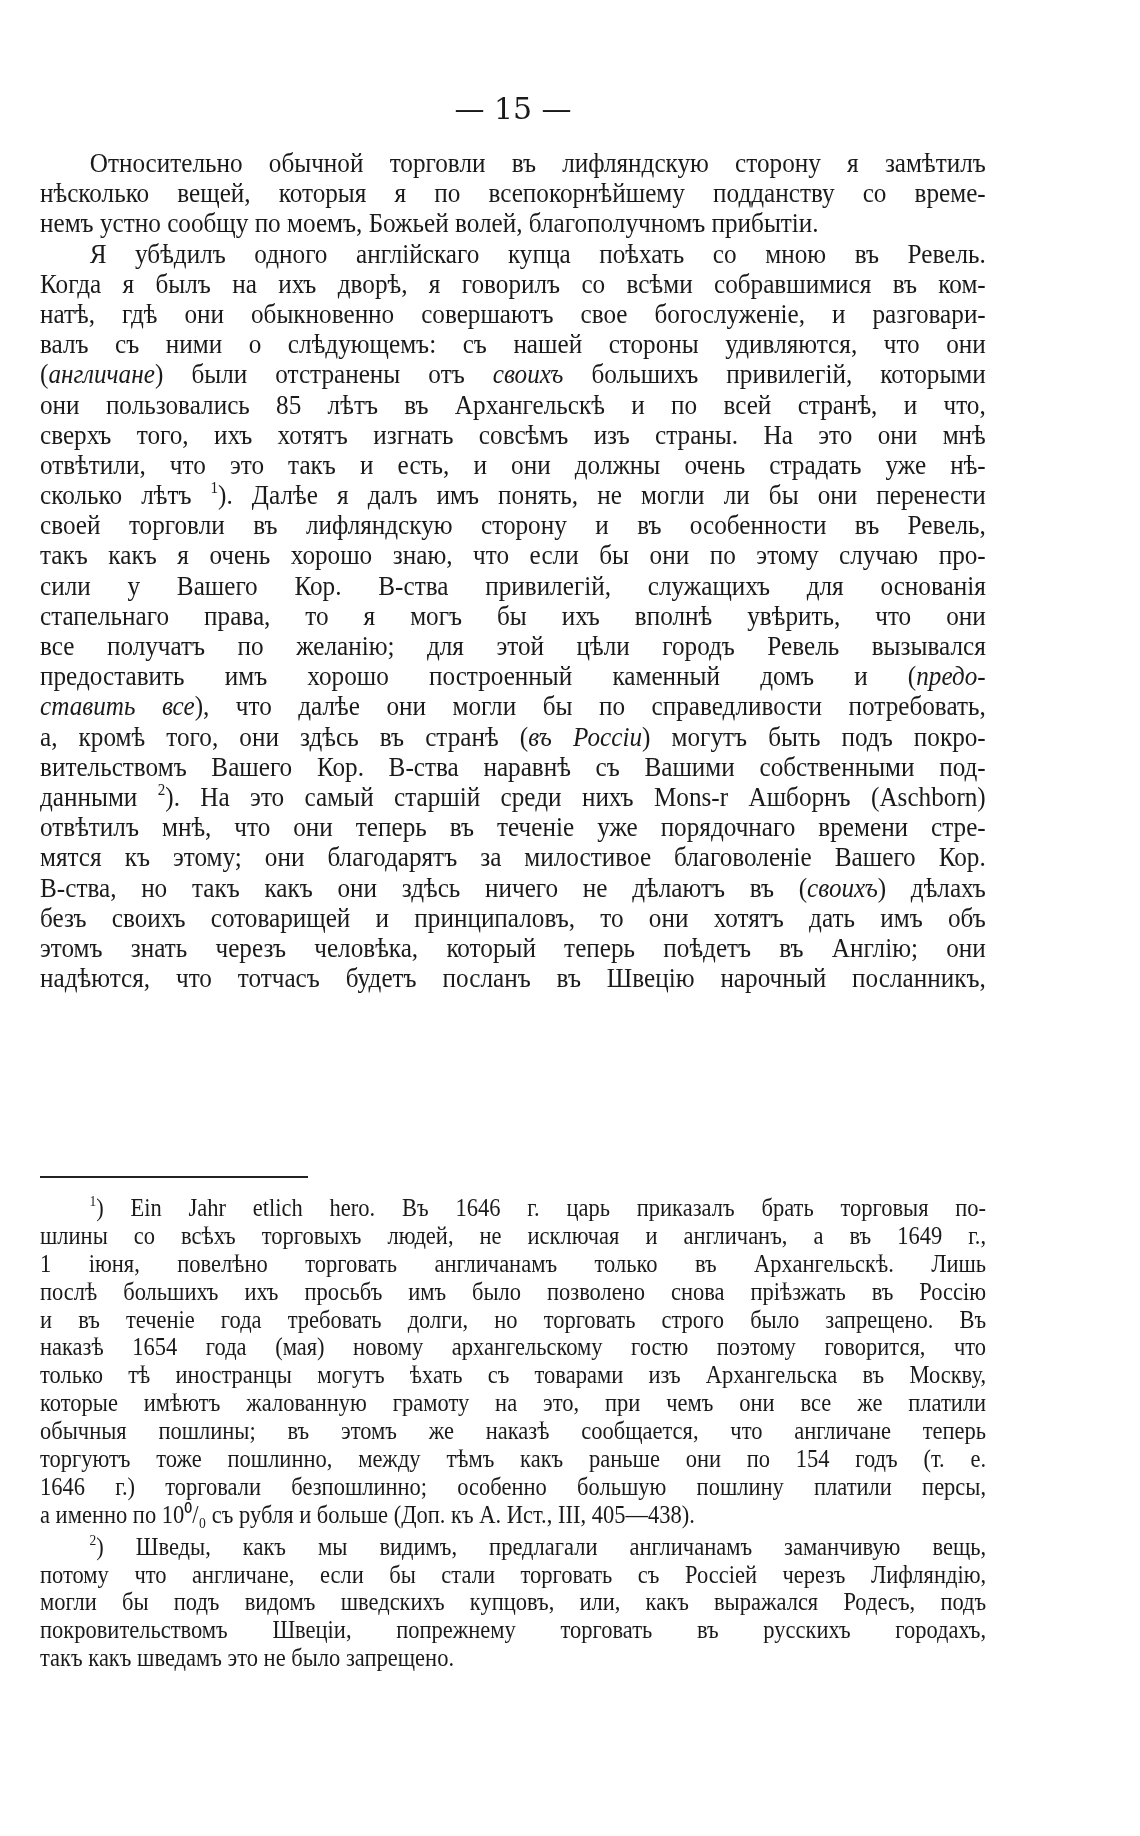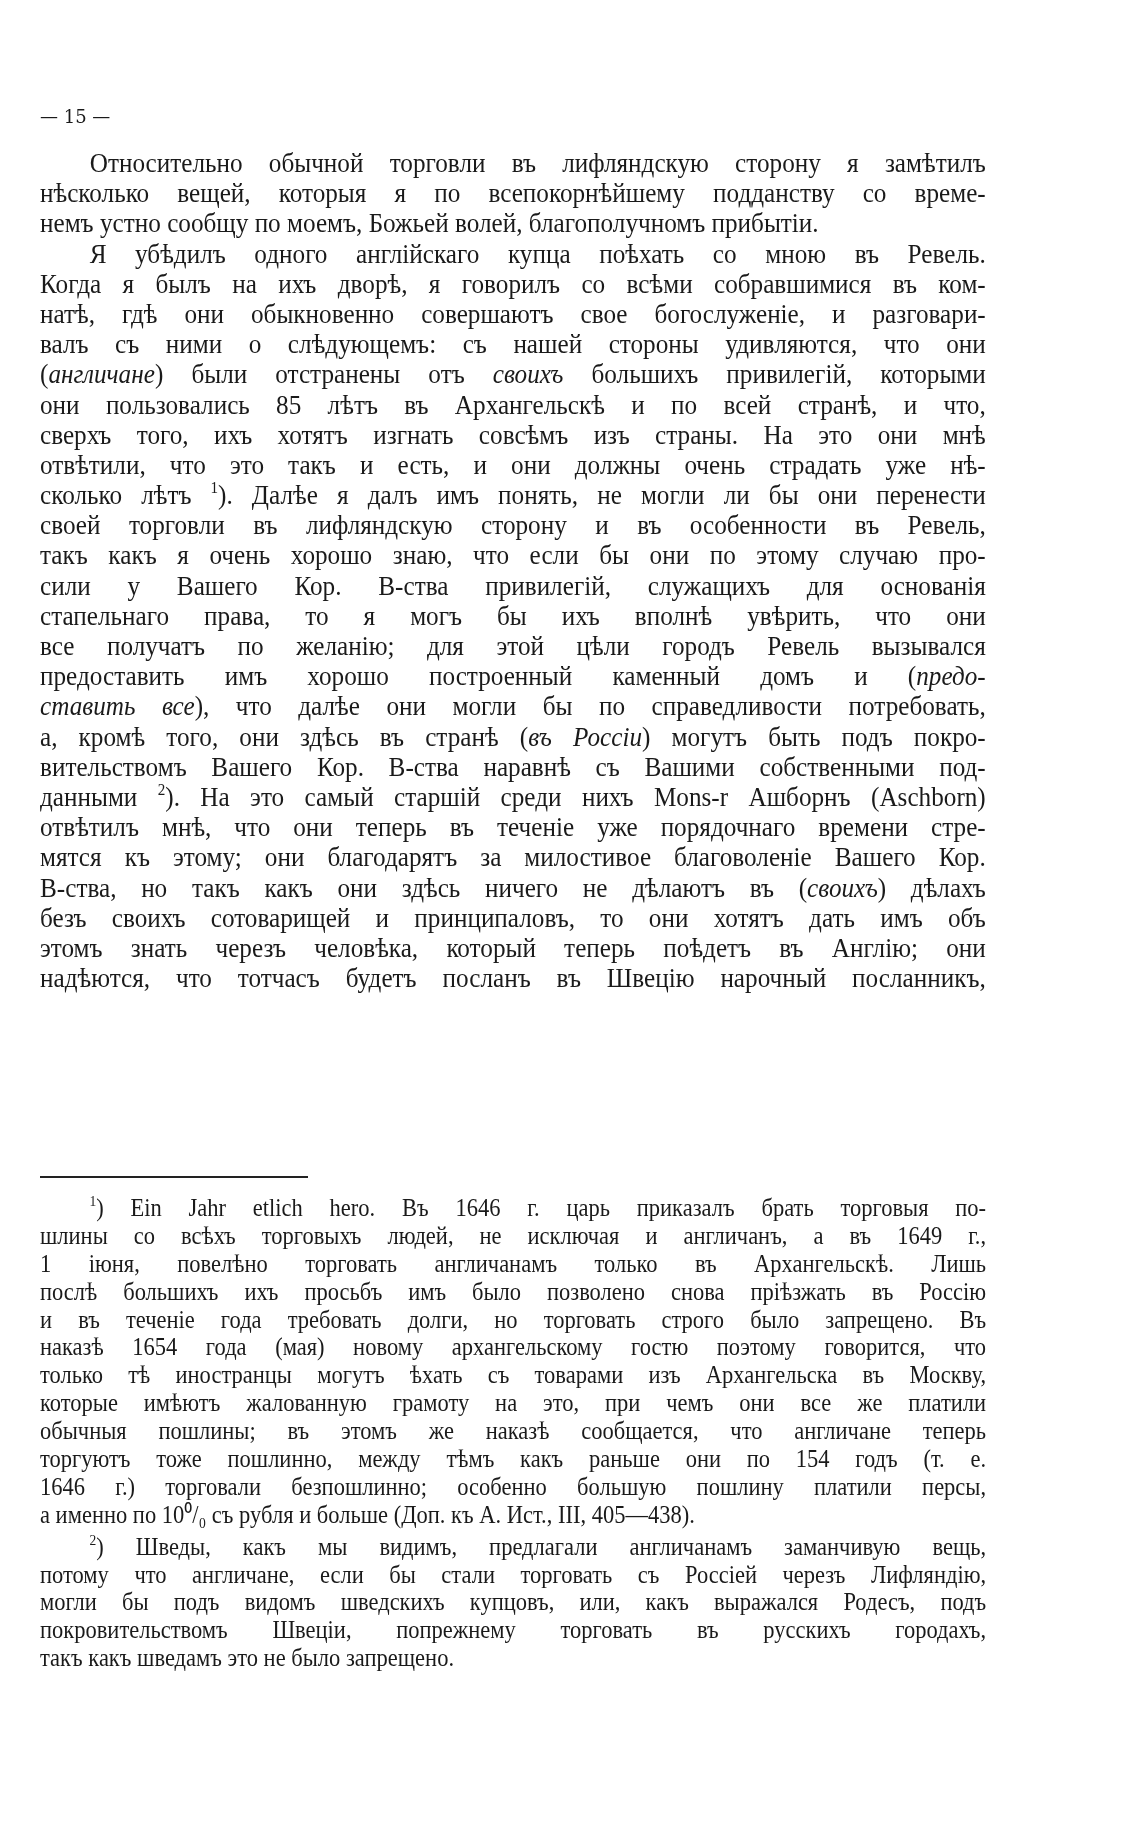--- a/index.html
+++ b/index.html
@@ -1,21 +1,21 @@
 <!DOCTYPE html>
 <html><head>
   <meta charset="utf-8">
   <style>
     html, body { margin: 0; padding: 0; background: #ffffff; }
     body { width: 1140px; height: 1836px; position: relative; overflow: hidden; color: #1a1a1a; }
     .page { position: absolute; left: 40px; top: 0; width: 946px; }
     .page-number {
-      position: absolute; left: 0; width: 946px; top: 100px;
-      text-align: left;
-      font-family: "DejaVu Serif", serif; font-size: 18px; line-height: 34px;
+      position: absolute; left: 0; width: 946px; top: 92px;
+      text-align: center;
+      font-family: "DejaVu Serif", serif; font-size: 30px; line-height: 34px;
     }
     .body-text {
       position: absolute; left: 0; top: 148px; width: 946px;
       font-family: "Liberation Serif", serif; font-size: 27.4px; line-height: 30.2px;
       transform: scaleX(0.92); transform-origin: left top;
     }
     .line {
       display: block; width: 1028px; white-space: nowrap;
       text-align: justify; text-align-last: justify;
       height: 30.2px; overflow: visible;

